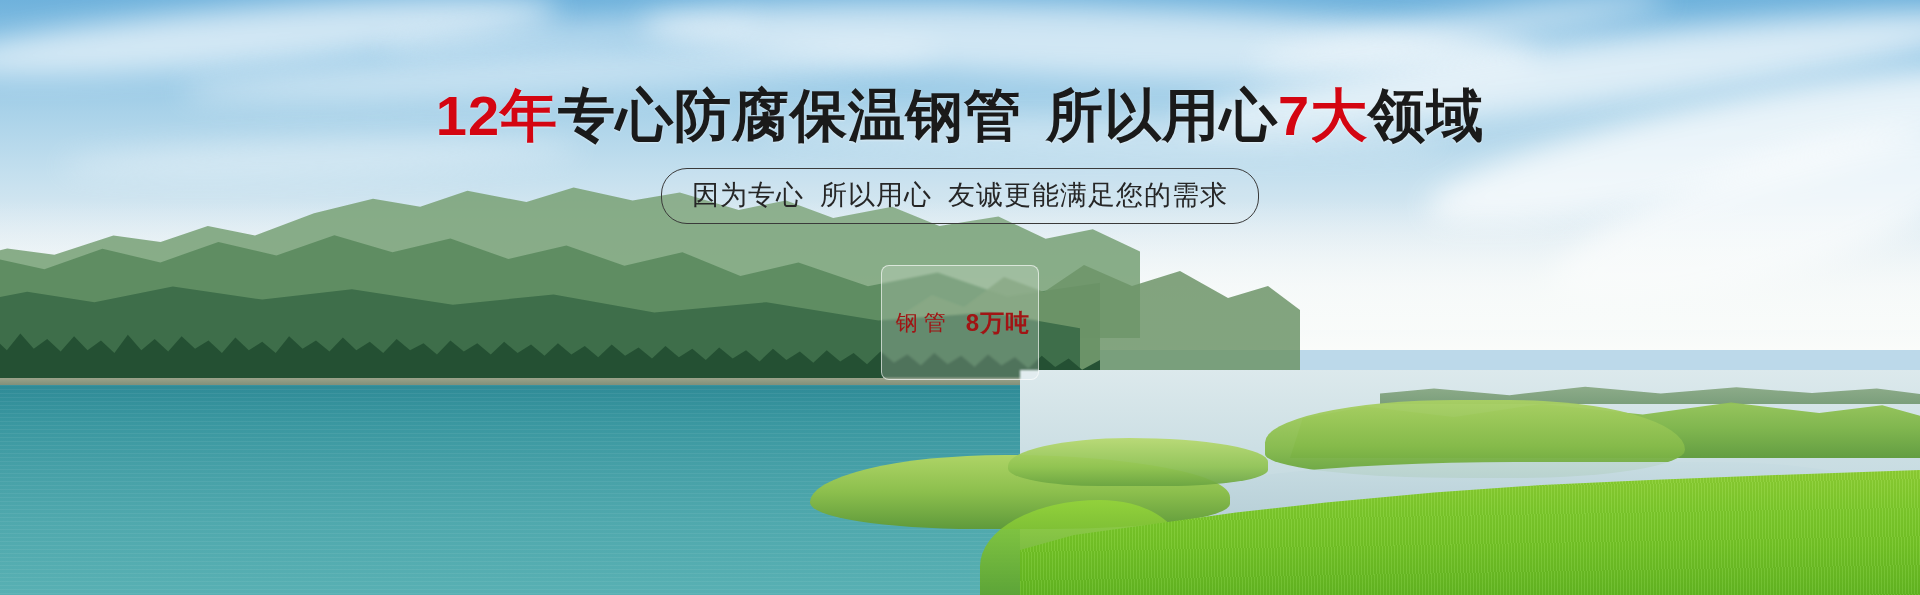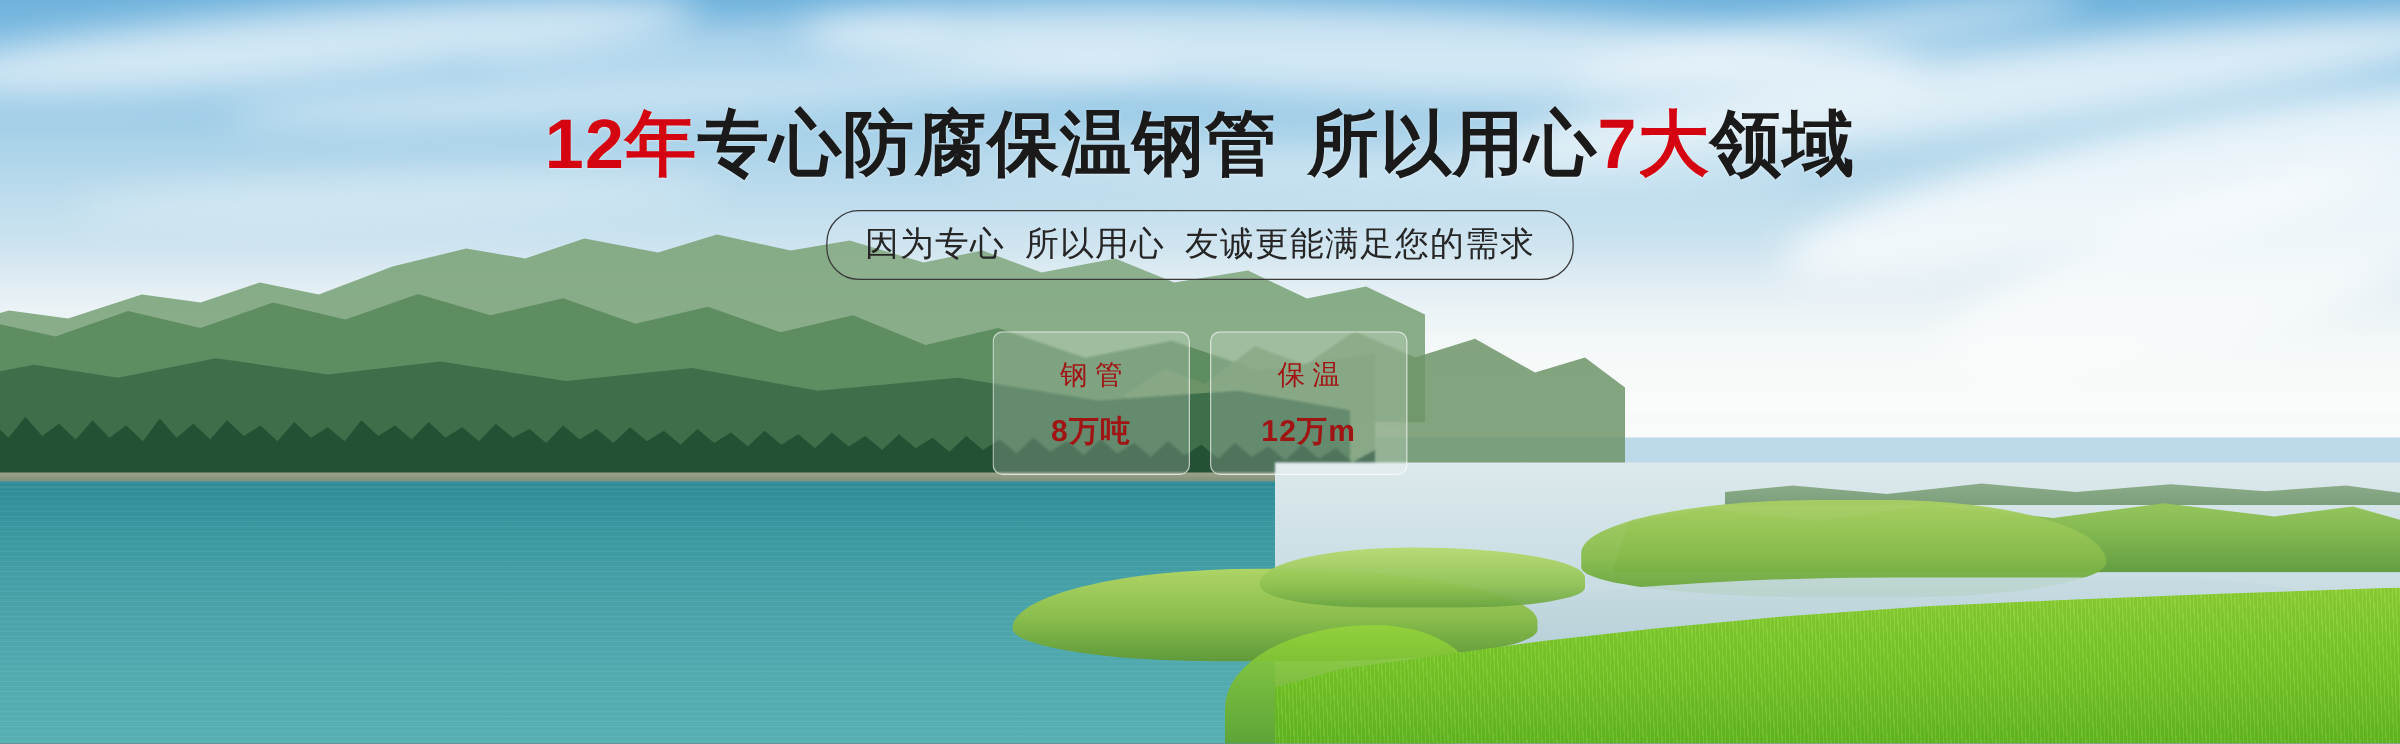--- a/index.html
+++ b/index.html
@@ -218,21 +218,21 @@
     position:absolute;left:0;top:265px;width:100%;
     display:flex;justify-content:center;align-items:flex-start;
     gap:16px;
   }
   .card{
     width:158px;
     height:115px;
     border:1px solid rgba(255,255,255,.62);
     border-radius:8px;
     background:rgba(255,255,255,.20);
-    display:flex;flex-direction:column;
+    display:flex;flex-direction:row;
     align-items:center;justify-content:center;
     gap:14px;
     backdrop-filter:blur(1px);
   }
   .card-label{
     font-size:22px;
     color:#a11414;
     letter-spacing:6px;
     text-indent:6px;
     font-weight:500;
@@ -299,20 +299,16 @@
     </div>
 
     <div class="cards">
 
       <div class="card">
         <div class="card-label">钢管</div>
         <div class="card-value"><span>8万吨</span></div>
       </div>
 
 
-      <div class="card">
-        <div class="card-label">保温</div>
-        <div class="card-value"><span>12万m</span></div>
-      </div>
 
     </div>
   </div>
 </div>
 
 </body></html>

